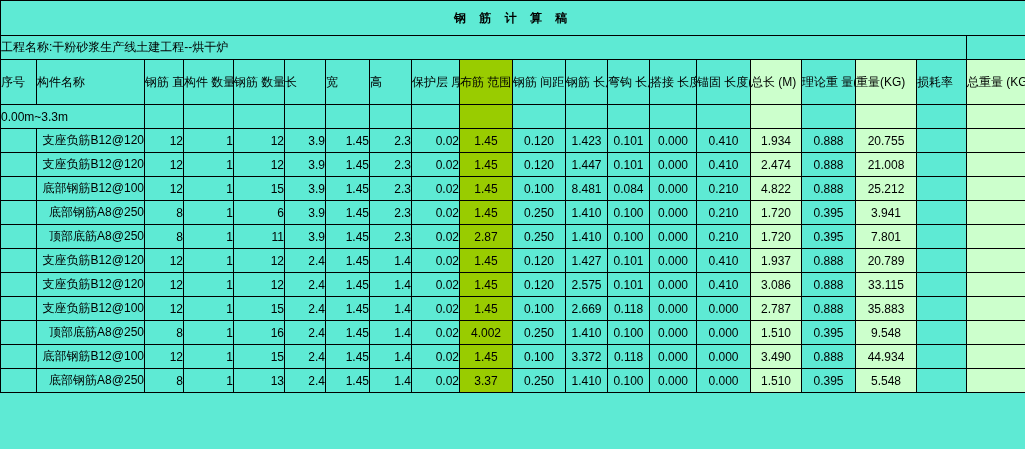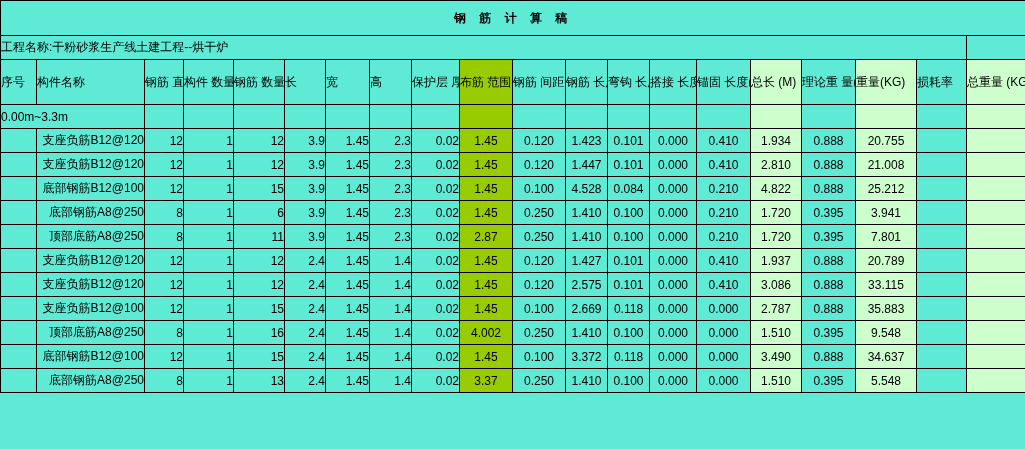--- a/index.html
+++ b/index.html
@@ -180,39 +180,39 @@
           <td class="num-r">3.9</td>
           <td class="num-r">1.45</td>
           <td class="num-r">2.3</td>
           <td class="num-r">0.02</td>
           <td class="num-c bg-lime">1.45</td>
           <td class="num-c">0.120</td>
           <td class="num-c">1.447</td>
           <td class="num-c">0.101</td>
           <td class="num-c">0.000</td>
           <td class="num-c">0.410</td>
-          <td class="num-c bg-mint">2.810</td>
+          <td class="num-c bg-mint">2.474</td>
           <td class="num-c">0.888</td>
           <td class="num-c bg-mint">21.008</td>
           <td class="num-c"></td>
           <td class="num-c bg-mint"></td>
         </tr>
         <tr class="r-data">
           <td></td>
           <td class="name-cell">底部钢筋B12@100</td>
           <td class="num-r">12</td>
           <td class="num-r">1</td>
           <td class="num-r">15</td>
           <td class="num-r">3.9</td>
           <td class="num-r">1.45</td>
           <td class="num-r">2.3</td>
           <td class="num-r">0.02</td>
           <td class="num-c bg-lime">1.45</td>
           <td class="num-c">0.100</td>
-          <td class="num-c">4.528</td>
+          <td class="num-c">8.481</td>
           <td class="num-c">0.084</td>
           <td class="num-c">0.000</td>
           <td class="num-c">0.210</td>
           <td class="num-c bg-mint">4.822</td>
           <td class="num-c">0.888</td>
           <td class="num-c bg-mint">25.212</td>
           <td class="num-c"></td>
           <td class="num-c bg-mint"></td>
         </tr>
         <tr class="r-data">
@@ -358,21 +358,21 @@
           <td class="num-r">1.4</td>
           <td class="num-r">0.02</td>
           <td class="num-c bg-lime">1.45</td>
           <td class="num-c">0.100</td>
           <td class="num-c">3.372</td>
           <td class="num-c">0.118</td>
           <td class="num-c">0.000</td>
           <td class="num-c">0.000</td>
           <td class="num-c bg-mint">3.490</td>
           <td class="num-c">0.888</td>
-          <td class="num-c bg-mint">34.637</td>
+          <td class="num-c bg-mint">44.934</td>
           <td class="num-c"></td>
           <td class="num-c bg-mint"></td>
         </tr>
         <tr class="r-data">
           <td></td>
           <td class="name-cell">底部钢筋A8@250</td>
           <td class="num-r">8</td>
           <td class="num-r">1</td>
           <td class="num-r">13</td>
           <td class="num-r">2.4</td>

